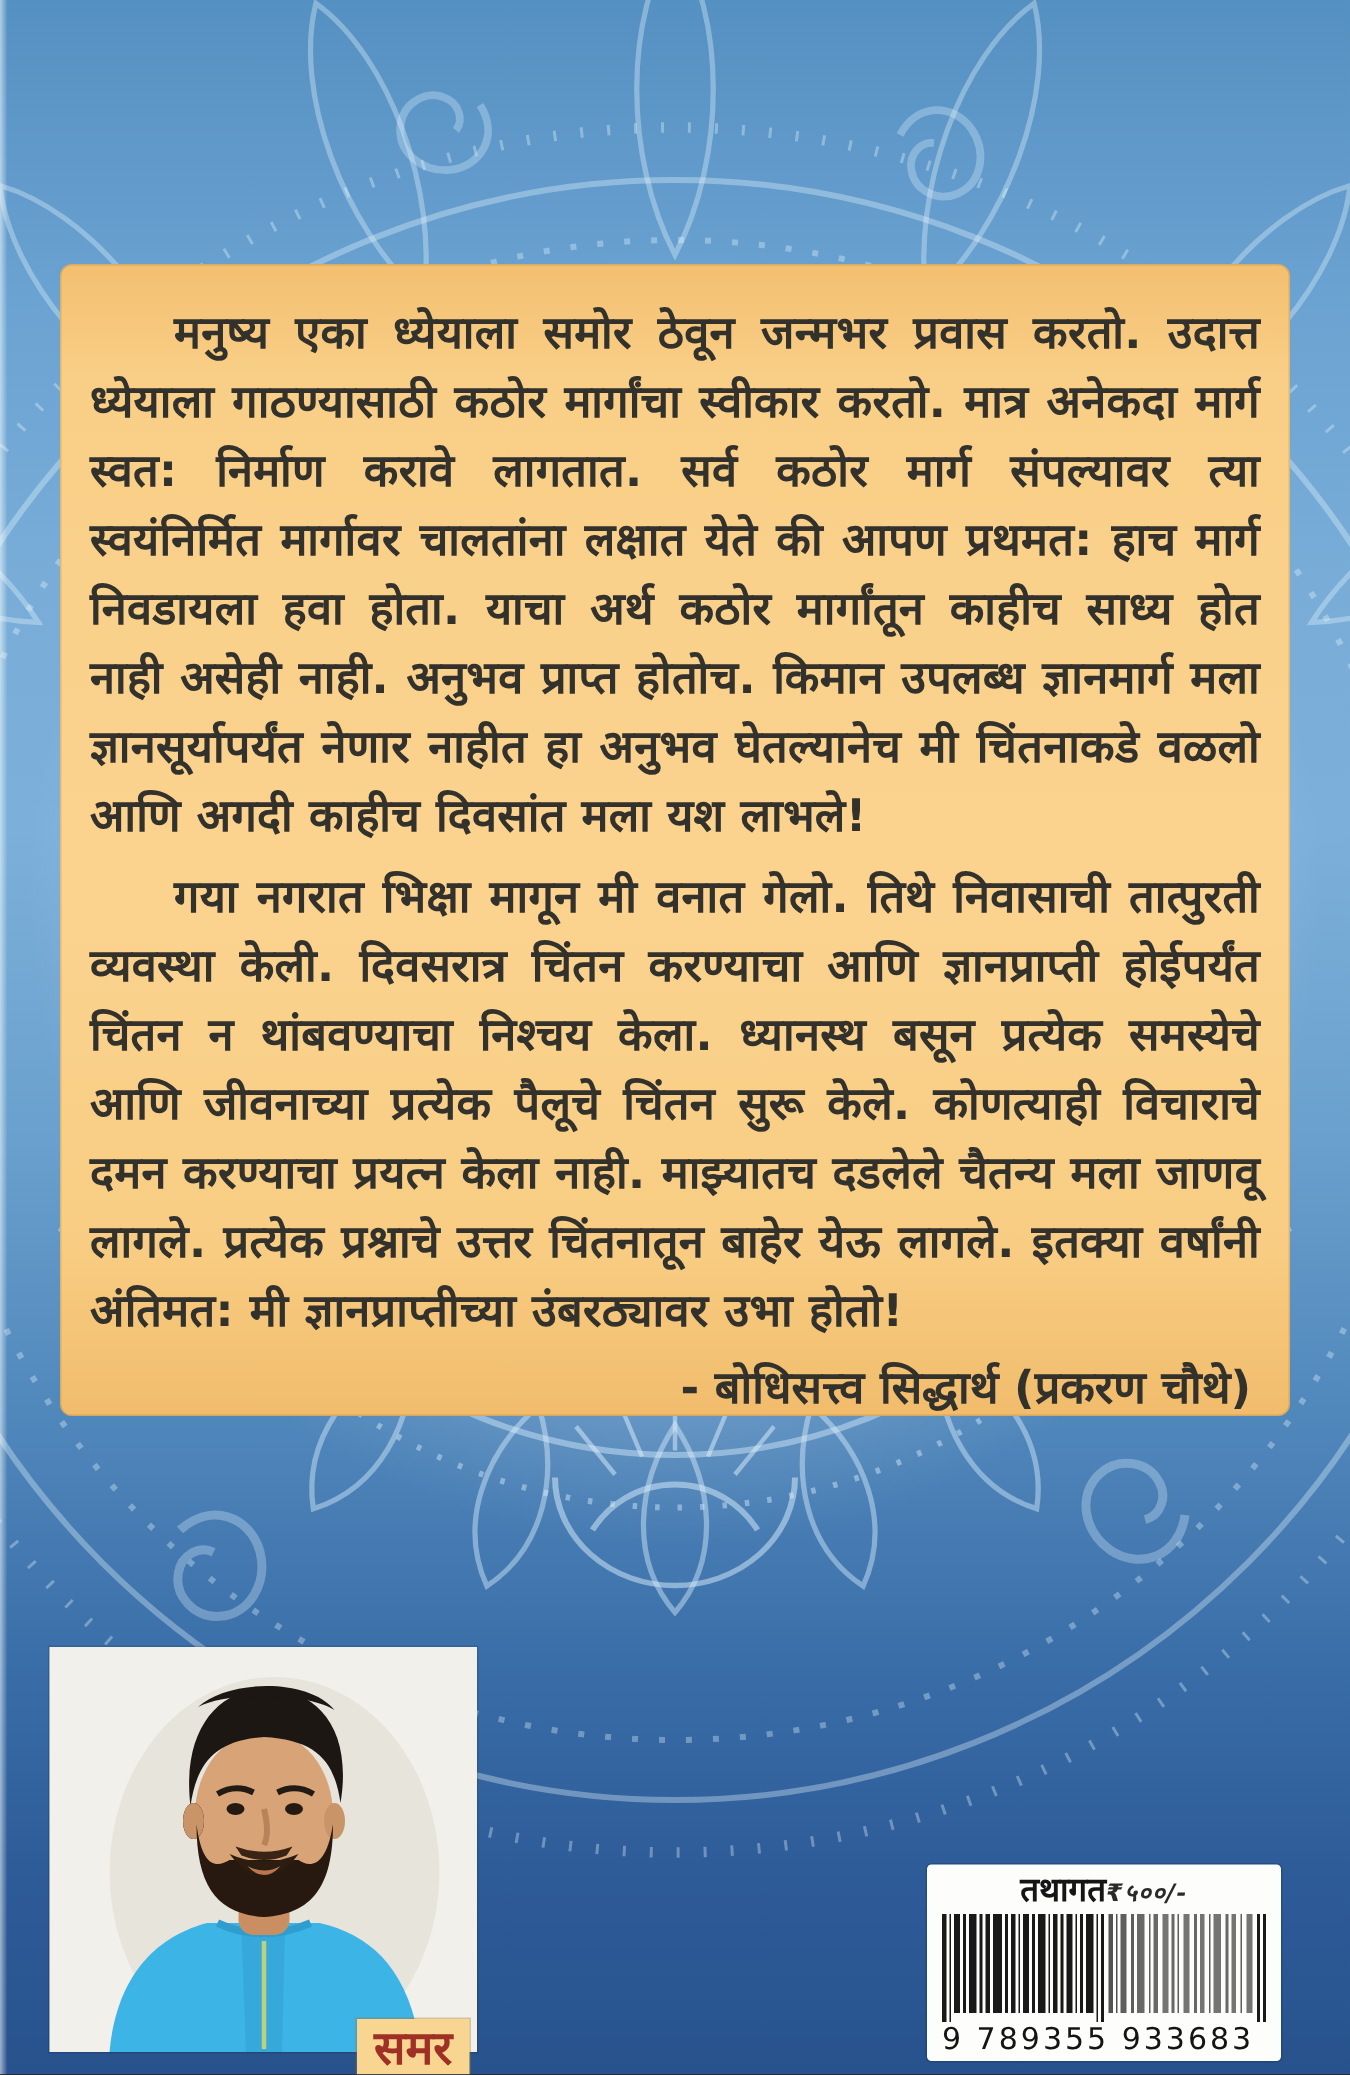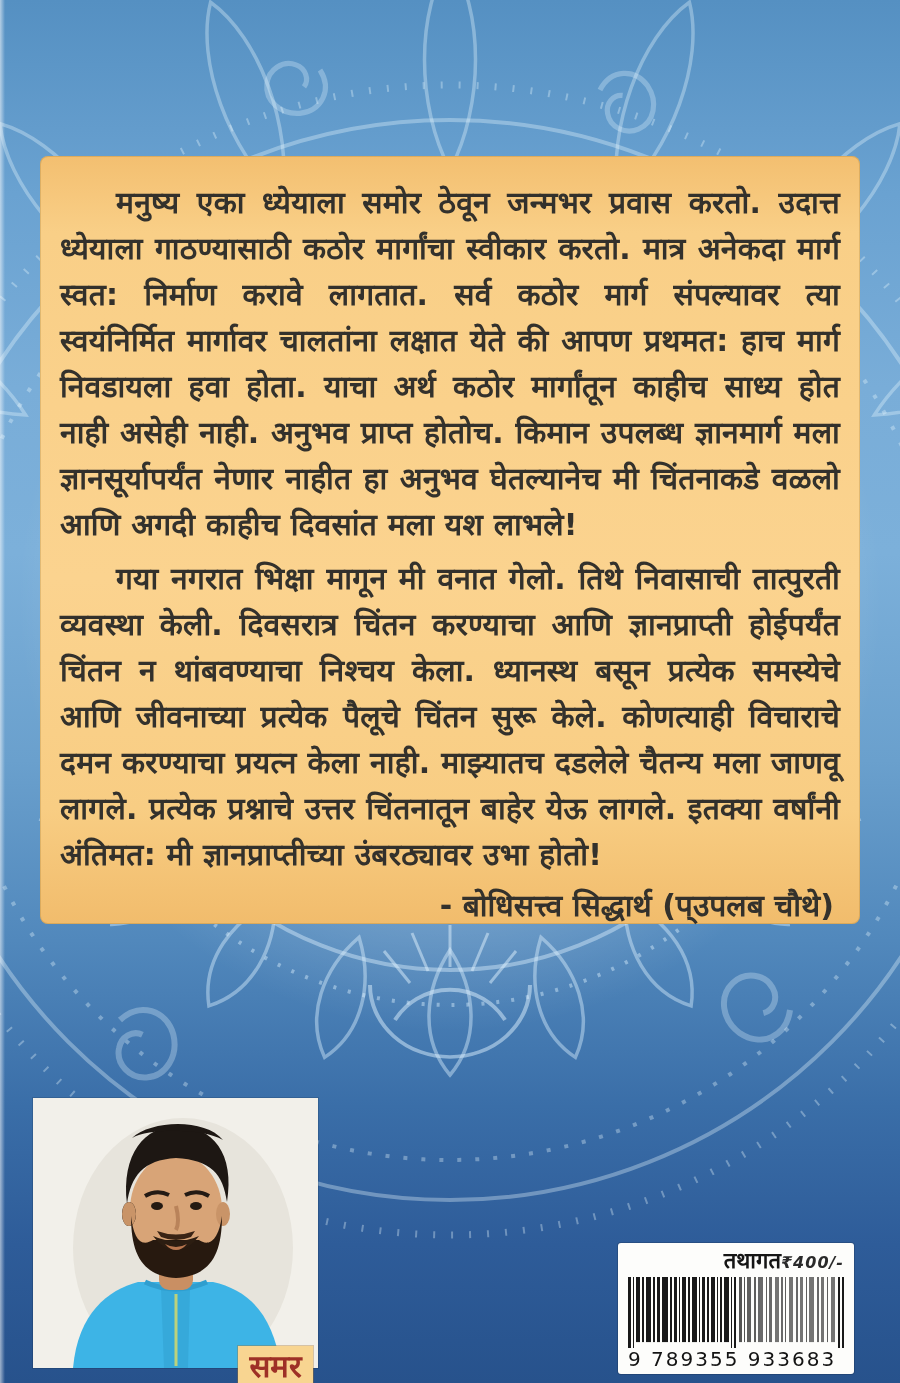--- a/index.html
+++ b/index.html
@@ -21,21 +21,21 @@
   }
   
   .scan-edge{
     position:absolute;left:0;top:0;bottom:0;width:5px;
     background:linear-gradient(90deg,rgba(255,255,255,0.55),rgba(255,255,255,0));
   }
   .mandala{position:absolute;left:0;top:0;pointer-events:none;}
 
   
   .excerpt-box{
-    position:absolute;left:40px;top:156px;width:820px;height:768px;
+    position:absolute;left:40px;top:176px;width:820px;height:768px;
     box-sizing:border-box;
     padding:24px 20px 18px 20px;
     border-radius:8px;
     background:linear-gradient(180deg,#f3bf70 0%, #f9cf87 10%, #fbd38f 55%, #f8cd83 85%, #f1bc6c 100%);
     box-shadow:0 0 0 1px rgba(150,110,40,0.25) inset;
   }
   .excerpt-box p{
     margin:0;
     color:#33312c;
     font-size:30px;
@@ -83,21 +83,21 @@
   .barcode-box{
     position:absolute;left:618px;top:1243px;width:236px;height:131px;
     background:#fdfdfb;
     border-radius:3px;
     box-sizing:border-box;
     padding:5px 10px 4px 10px;
     box-shadow:0 0 0 1px rgba(0,0,0,0.15);
     display:flex;flex-direction:column;
   }
   .barcode-head{
-    display:flex;justify-content:flex-end;align-items:baseline;
+    display:flex;justify-content:center;align-items:baseline;
   }
   .publisher-name{
     color:#151515;font-weight:800;font-size:22px;line-height:26px;
   }
   .price{
     color:#2a2a2a;font-weight:700;font-size:16px;line-height:24px;
     font-style:italic;letter-spacing:1px;
   }
   .bars{flex:1;margin-top:2px;}
   .isbn{
@@ -178,21 +178,21 @@
       <use href="#swirl" transform="translate(600,90) scale(1.3) rotate(-50)"></use>
     </g>
   </svg>
 
   <div class="glow"></div>
   <div class="scan-edge"></div>
 
   <div class="excerpt-box">
     <p>मनुष्य एका ध्येयाला समोर ठेवून जन्मभर प्रवास करतो. उदात्त ध्येयाला गाठण्यासाठी कठोर मार्गांचा स्वीकार करतो. मात्र अनेकदा मार्ग स्वत: निर्माण करावे लागतात. सर्व कठोर मार्ग संपल्यावर त्या स्वयंनिर्मित मार्गावर चालतांना लक्षात येते की आपण प्रथमत: हाच मार्ग निवडायला हवा होता. याचा अर्थ कठोर मार्गांतून काहीच साध्य होत नाही असेही नाही. अनुभव प्राप्त होतोच. किमान उपलब्ध ज्ञानमार्ग मला ज्ञानसूर्यापर्यंत नेणार नाहीत हा अनुभव घेतल्यानेच मी चिंतनाकडे वळलो आणि अगदी काहीच दिवसांत मला यश लाभले!</p>
     <p class="second">गया नगरात भिक्षा मागून मी वनात गेलो. तिथे निवासाची तात्पुरती व्यवस्था केली. दिवसरात्र चिंतन करण्याचा आणि ज्ञानप्राप्ती होईपर्यंत चिंतन न थांबवण्याचा निश्चय केला. ध्यानस्थ बसून प्रत्येक समस्येचे आणि जीवनाच्या प्रत्येक पैलूचे चिंतन सुरू केले. कोणत्याही विचाराचे दमन करण्याचा प्रयत्न केला नाही. माझ्यातच दडलेले चैतन्य मला जाणवू लागले. प्रत्येक प्रश्नाचे उत्तर चिंतनातून बाहेर येऊ लागले. इतक्या वर्षांनी अंतिमत: मी ज्ञानप्राप्तीच्या उंबरठ्यावर उभा होतो!</p>
-    <div class="attribution">- बोधिसत्त्व सिद्धार्थ (प्उपलब चौथे)</div>
+    <div class="attribution">- बोधिसत्त्व सिद्धार्थ (प्रकरण चौथे)</div>
   </div>
 
   <div class="author-photo">
     <svg width="285" height="270" viewBox="0 0 285 270">
       <rect x="0" y="0" width="285" height="270" fill="#f2f0ea"></rect>
 
       <ellipse cx="150" cy="150" rx="110" ry="130" fill="#e7e4dc"></ellipse>
 
       <path d="M40,270 C 45,215 75,192 105,184 L 180,184 C 215,192 240,215 248,270 Z" fill="#3db4e6"></path>
       <path d="M128,190 L 157,190 L 155,270 L 131,270 Z" fill="#36a9da"></path>
@@ -226,21 +226,21 @@
     </svg>
   </div>
 
   <div class="author-name-box">
     <span>समर</span>
   </div>
 
   <div class="barcode-box">
     <div class="barcode-head">
       <span class="publisher-name">तथागत</span>
-      <span class="price">₹400/-</span>
+      <span class="price">₹५००/-</span>
     </div>
     <svg class="bars" width="216" height="72" viewBox="0 0 216 72" preserveAspectRatio="none">
       <g fill="#191919">
         <rect x="0" y="0" width="3" height="72"></rect>
           <rect x="5" y="0" width="1" height="72"></rect>
         <rect x="8" y="0" width="4" height="66"></rect>
           <rect x="14" y="0" width="2" height="66"></rect>
         <rect x="18" y="0" width="5" height="66"></rect>
           <rect x="25" y="0" width="2" height="66"></rect>
         <rect x="29" y="0" width="3" height="66"></rect>

